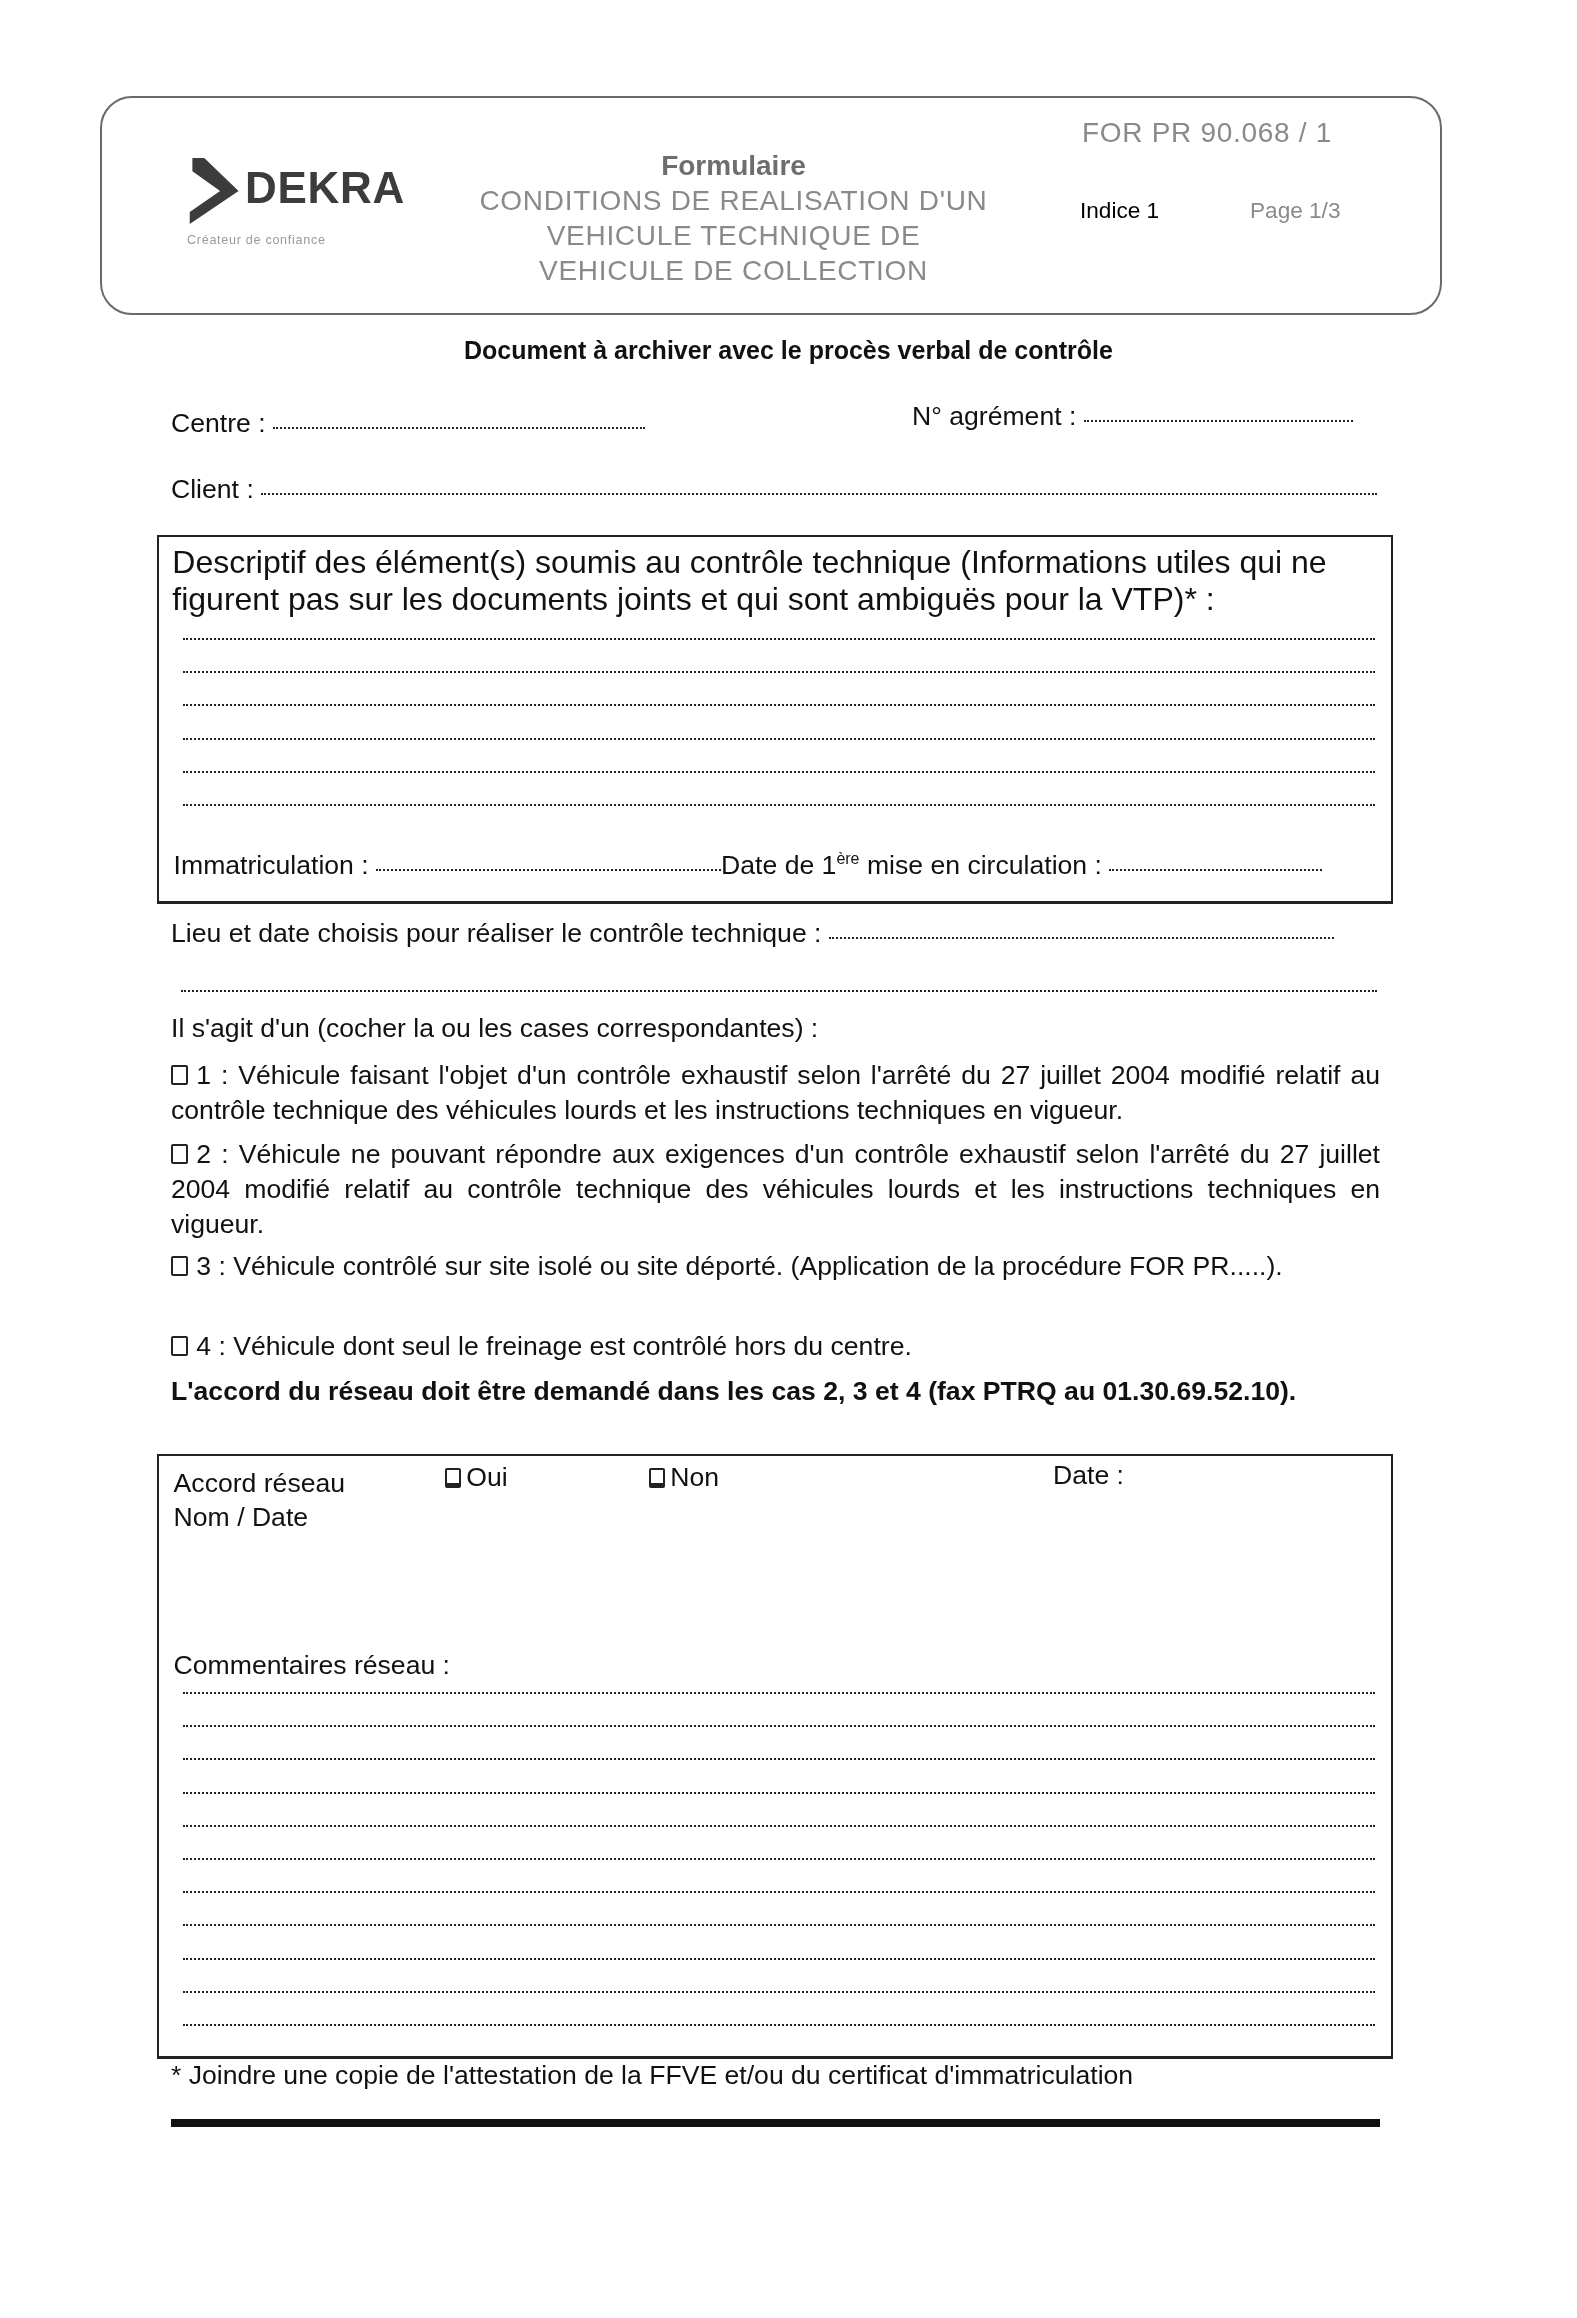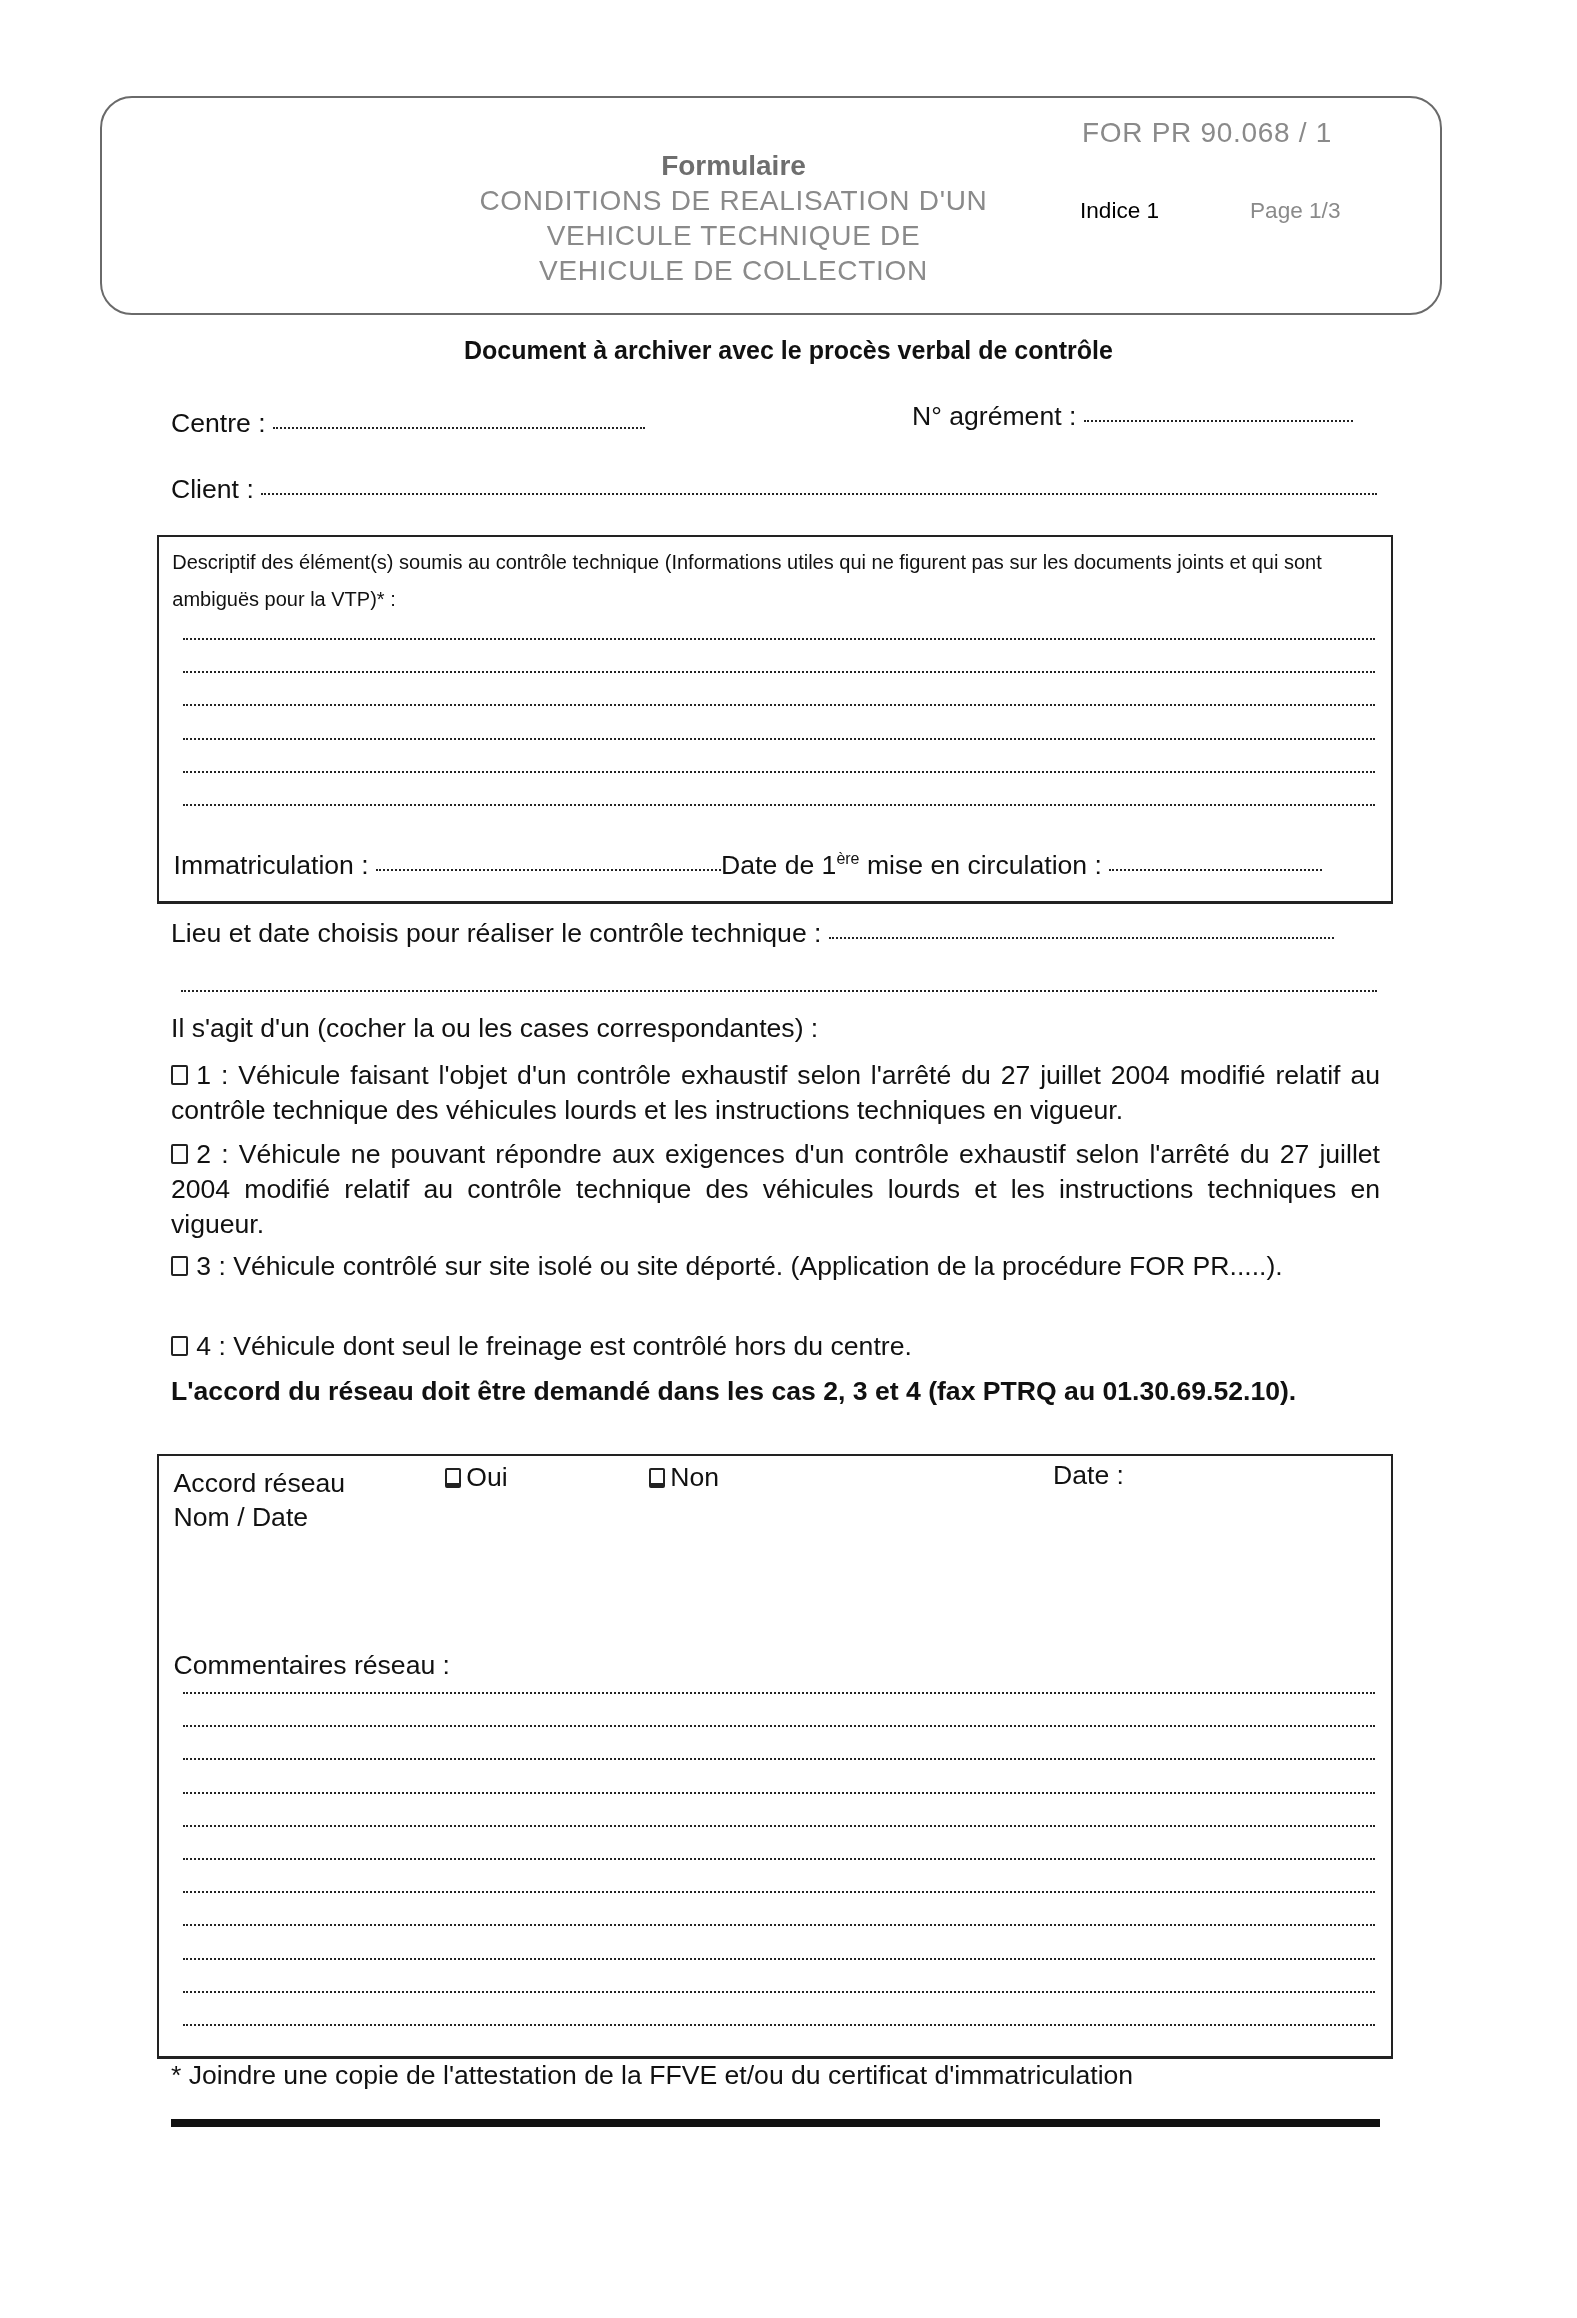--- a/index.html
+++ b/index.html
@@ -29,41 +29,48 @@
     .txt { position: absolute; font-size: 26.6px; line-height: 32px; white-space: nowrap; }
     .dots { display: inline-block; border-bottom: 2.7px dotted #222; height: 0; vertical-align: baseline; position: relative; top: -2.7px; }
     .dotline { position: absolute; border-bottom: 2.7px dotted #222; height: 0; }
 
     .subtitle { position: absolute; left: 0; width: 1577px; top: 336px; text-align: center;
       font-size: 25px; font-weight: bold; }
 
     
     .box-desc { position: absolute; left: 157px; top: 535px; width: 1236px; height: 369px;
       border: 2px solid #222; border-top-width: 2.7px; border-bottom-width: 3.3px; }
-    .desc-text { position: absolute; left: 13.3px; top: 6.6px; width: 1209px; font-size: 20px; line-height: 37px; }
+    .desc-text { position: absolute; left: 13.3px; top: 6.6px; width: 1209px; font-size: 32px; line-height: 37px; }
 
     
     .para { position: absolute; left: 171px; width: 1209px; font-size: 26.6px; line-height: 35px; text-align: justify; }
     .cb { display: inline-block; width: 17.3px; height: 20px; border: 2.7px solid #222; border-radius: 2px;
       vertical-align: -1.3px; margin-right: 8px; }
     .bold { font-weight: bold; }
 
     
     .box-accord { position: absolute; left: 157px; top: 1454px; width: 1236px; height: 605px;
       border: 2px solid #222; border-top-width: 2.7px; border-bottom-width: 3.3px; }
     .cb-sm { display: inline-block; width: 16px; height: 20px; border: 2.7px solid #222; border-bottom-width: 5.3px;
       border-radius: 2px; vertical-align: -1.3px; margin-right: 5.3px; }
 
     .footnote { position: absolute; left: 171px; top: 2060px; font-size: 26.6px; }
     .rule { position: absolute; left: 171px; top: 2119px; width: 1209px; height: 8px; background: #111; }
   </style>
 </head>
 <body>
 
 <div class="header">
+  <div class="logo">
+    <svg class="logo-mark" viewBox="0 0 80 100">
+      <polygon points="8,0 26,0 78,50 4,100 4,82 50,50 8,20" fill="#3c3c3c"></polygon>
+    </svg>
+    <span class="logo-word">DEKRA</span>
+    <span class="logo-tag">Créateur de confiance</span>
+  </div>
   <div class="h-title">
     <div class="kind">Formulaire</div>
     <div class="line">CONDITIONS DE REALISATION D'UN</div>
     <div class="line">VEHICULE TECHNIQUE DE</div>
     <div class="line">VEHICULE DE COLLECTION</div>
   </div>
   <div class="h-ref">FOR PR 90.068 / 1</div>
   <div class="h-indice">Indice 1</div>
   <div class="h-page">Page 1/3</div>
 </div>

